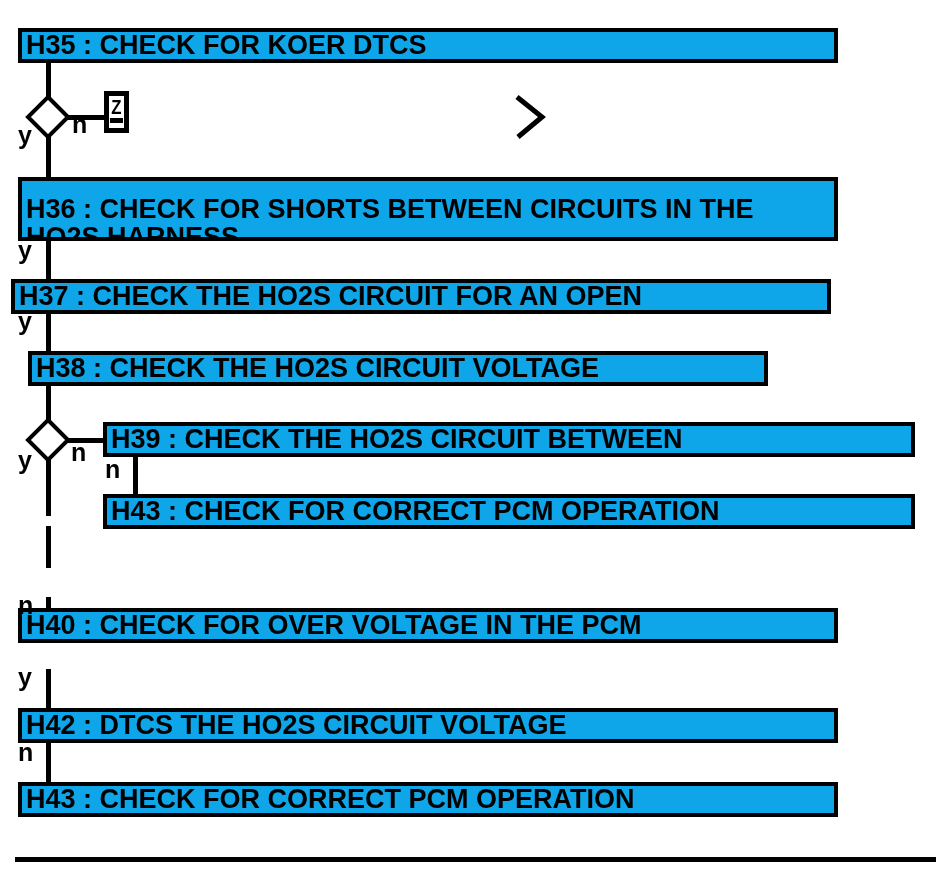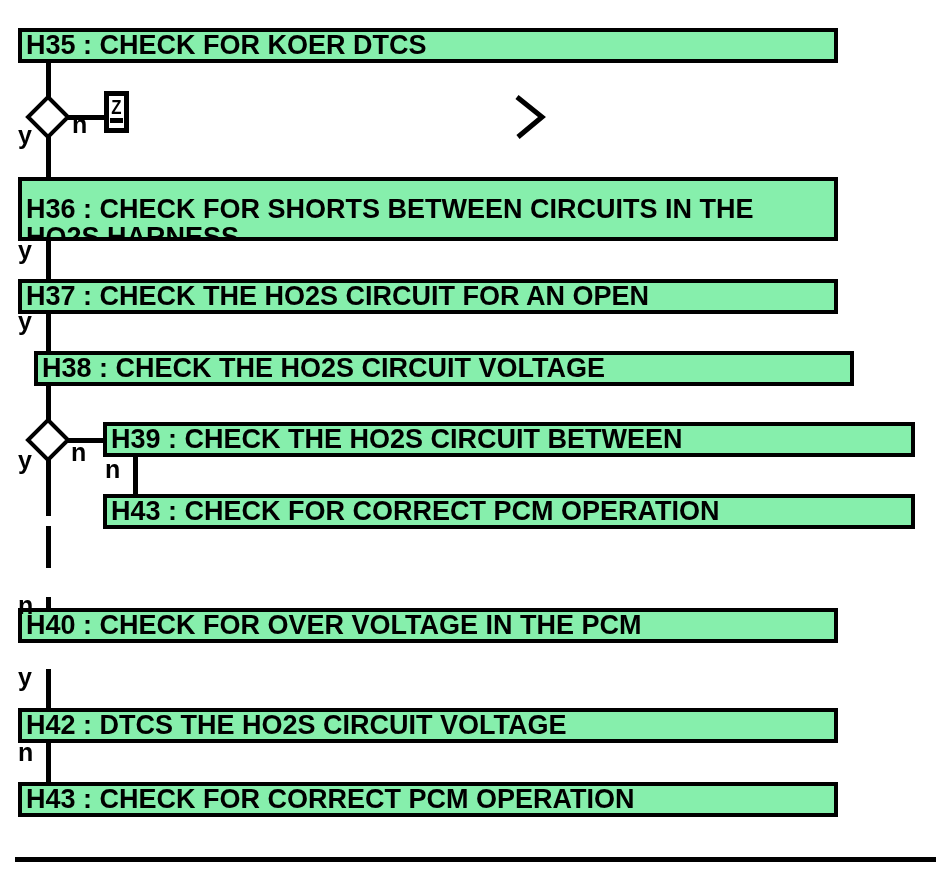--- a/index.html
+++ b/index.html
@@ -9,21 +9,21 @@
     height: 894px;
     background: #ffffff;
     color: #000000;
     font-family: "Liberation Sans", sans-serif;
     overflow: hidden;
   }
   .step {
     position: absolute;
     box-sizing: border-box;
     border: 4px solid #000000;
-    background: #86efac;
+    background: #0ea5e9;
     display: flex;
     align-items: center;
     font-weight: bold;
     font-size: 27px;
     padding-left: 4px;
     white-space: nowrap;
     overflow: hidden;
   }
   .step.multiline {
     white-space: pre-line;
@@ -88,22 +88,22 @@
     <span class="zbar"></span>
   </div>
 
   <svg width="52" height="56" style="left:503px; top:90px;">
     <polyline points="14,7 39,27 15,47" fill="none" stroke="#000000" stroke-width="5"></polyline>
   </svg>
 
   <div class="step" style="left:18px; top:28px; width:820px; height:35px;">H35 : CHECK FOR KOER DTCS</div>
   <div class="step multiline" style="left:18px; top:177px; width:820px; height:64px;">H36 : CHECK FOR SHORTS BETWEEN CIRCUITS IN THE
 HO2S HARNESS</div>
-  <div class="step" style="left:18px; top:279px; width:820px; height:35px;text-align:center;">H37 : CHECK THE HO2S CIRCUIT FOR AN OPEN</div>
-  <div class="step" style="left:34px; top:351px; width:820px; height:35px;">H38 : CHECK THE HO2S CIRCUIT VOLTAGE</div>
+  <div class="step" style="left:11px; top:279px; width:820px; height:35px;text-align:center;">H37 : CHECK THE HO2S CIRCUIT FOR AN OPEN</div>
+  <div class="step" style="left:28px; top:351px; width:740px; height:35px;">H38 : CHECK THE HO2S CIRCUIT VOLTAGE</div>
   <div class="step" style="left:103px; top:422px; width:812px; height:35px;">H39 : CHECK THE HO2S CIRCUIT BETWEEN</div>
   <div class="step" style="left:103px; top:494px; width:812px; height:35px;">H43 : CHECK FOR CORRECT PCM OPERATION</div>
   <div class="step" style="left:18px; top:564px; width:820px; height:35px;margin-top:44px;">H40 : CHECK FOR OVER VOLTAGE IN THE PCM</div>
   <div class="step" style="left:18px; top:708px; width:820px; height:35px;">H42 : DTCS THE HO2S CIRCUIT VOLTAGE</div>
   <div class="step" style="left:18px; top:782px; width:820px; height:35px;">H43 : CHECK FOR CORRECT PCM OPERATION</div>
 
   <div class="blabel" style="left:18px; top:123px;">y</div>
   <div class="blabel" style="left:72px; top:112px;">n</div>
   <div class="blabel" style="left:18px; top:238px;">y</div>
   <div class="blabel" style="left:18px; top:309px;">y</div>

